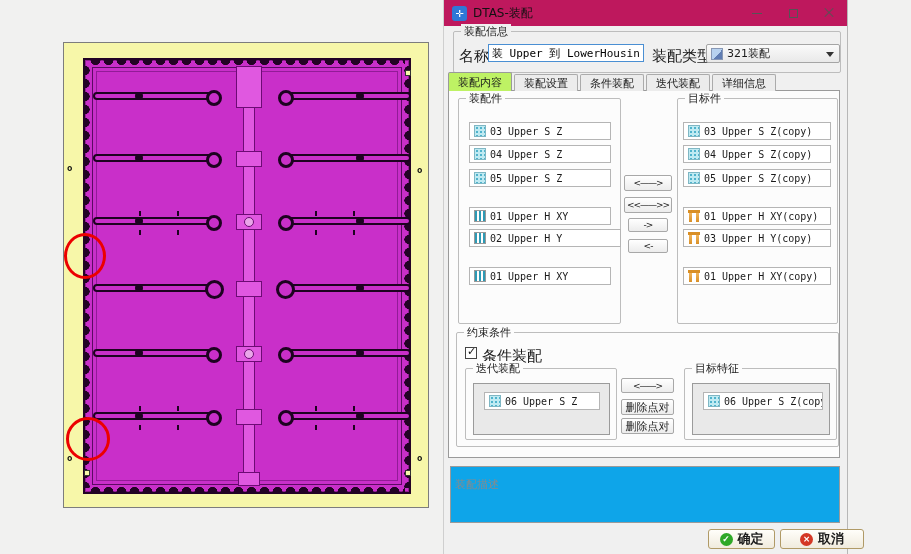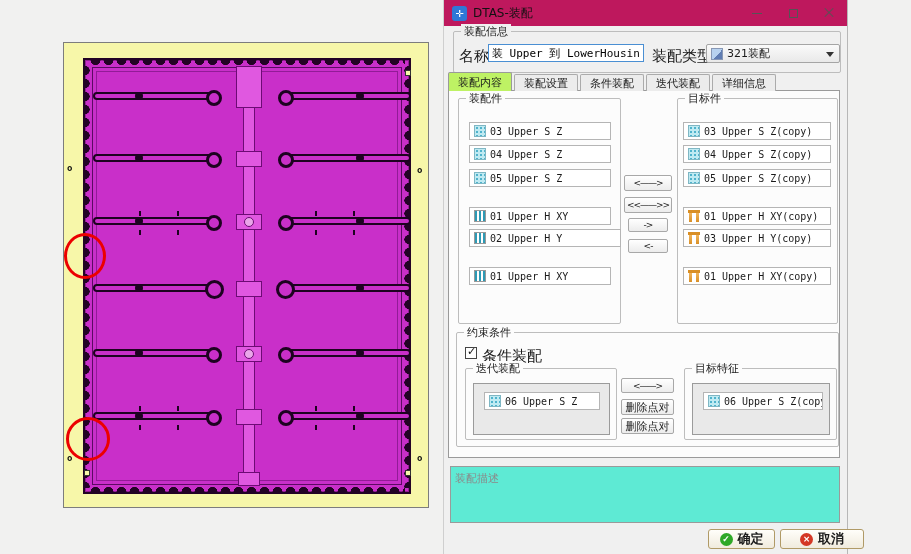--- a/index.html
+++ b/index.html
@@ -110,22 +110,22 @@
 
   .xbtn { position:absolute; background:linear-gradient(#ffffff,#ececec); border:1px solid #a8a8a8; border-radius:2px;
           display:flex; align-items:center; justify-content:center; font-size:9px; color:#222; letter-spacing:-1px; }
   .xbtn.cn { font-size:11px; letter-spacing:0; }
 
   .cb { position:absolute; width:12px; height:12px; background:#fff; border:1px solid #444; }
   .cb::after { content:"✓"; position:absolute; left:1px; top:-3px; font-size:11px; color:#111; }
 
   .sunken { position:absolute; background:#e9e9e9; border:1px solid #9b9b9b; }
 
-  .desc { position:absolute; left:6px; top:466px; width:390px; height:57px; border:1px solid #9a9a9a; background:#5eead4;
-          font:11px "DejaVu Sans", sans-serif; padding:4px 4px; resize:none; }
+  .desc { position:absolute; left:6px; top:466px; width:390px; height:57px; border:1px solid #9a9a9a; background:#0ea5e9;
+          font:11px "DejaVu Sans", sans-serif; padding:10px 4px; resize:none; }
   .desc::placeholder { color:#8a8a8a; }
 
   .fbtn { position:absolute; height:20px; display:flex; align-items:center; justify-content:center; gap:5px;
           background:linear-gradient(#fffefa,#f0ebdd); border:1px solid #b09a66; border-radius:3px;
           font:bold 13px "DejaVu Serif", serif; color:#1c1c1c; }
   .ok-ic, .cancel-ic { width:13px; height:13px; border-radius:50%; position:relative; flex:0 0 13px; }
   .ok-ic { background:#2ea827; }
   .ok-ic::after { content:"✓"; position:absolute; inset:0; color:#fff; font-size:9px; line-height:13px; text-align:center; }
   .cancel-ic { background:#d43724; }
   .cancel-ic::after { content:"✕"; position:absolute; inset:0; color:#fff; font-size:8px; line-height:13px; text-align:center; }

